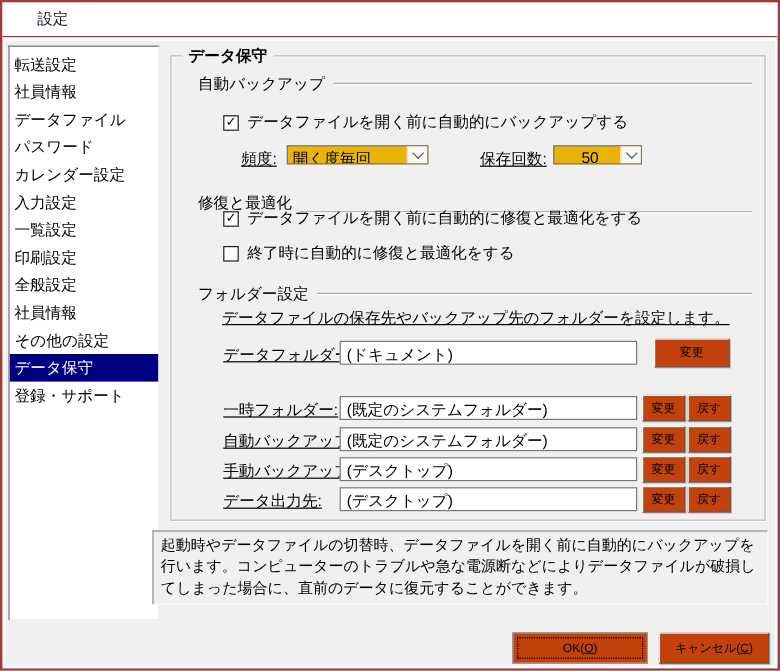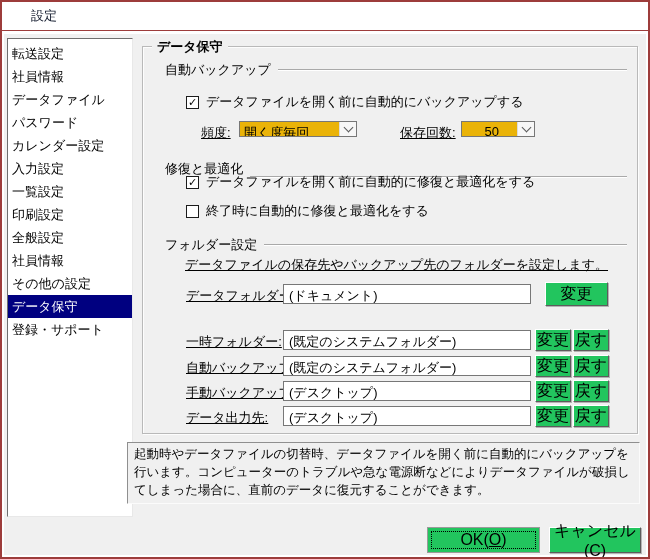--- a/index.html
+++ b/index.html
@@ -72,21 +72,21 @@
     border-right:1px solid #5a5a5a; border-bottom:1px solid #5a5a5a;
     transform:rotate(45deg);
   }
 
   .field {
     position:absolute; height:20px; background:#fff; border:1px solid #777;
     padding:2px 5px; font-size:13px; white-space:nowrap; overflow:hidden;
   }
 
   .btn {
-    position:absolute; background:#22c55e; text-align:center; font-size:16px;
+    position:absolute; background:#c2410c; font-size:10px;
     border:1px solid; border-color:#ffffff #5c5c5c #5c5c5c #ffffff;
     box-shadow:1px 1px 0 rgba(0,0,0,.25);
     display:flex; align-items:center; justify-content:center; cursor:default;
   }
   .btn-default { border-color:#9a9a9a; box-shadow:none; }
   .btn-default .focus-rect { position:absolute; inset:3px; border:1px dotted #000; }
   .key { text-decoration:underline; }
 
   .infobox {
     position:absolute; left:123px; top:408px; width:513px; height:62px;

